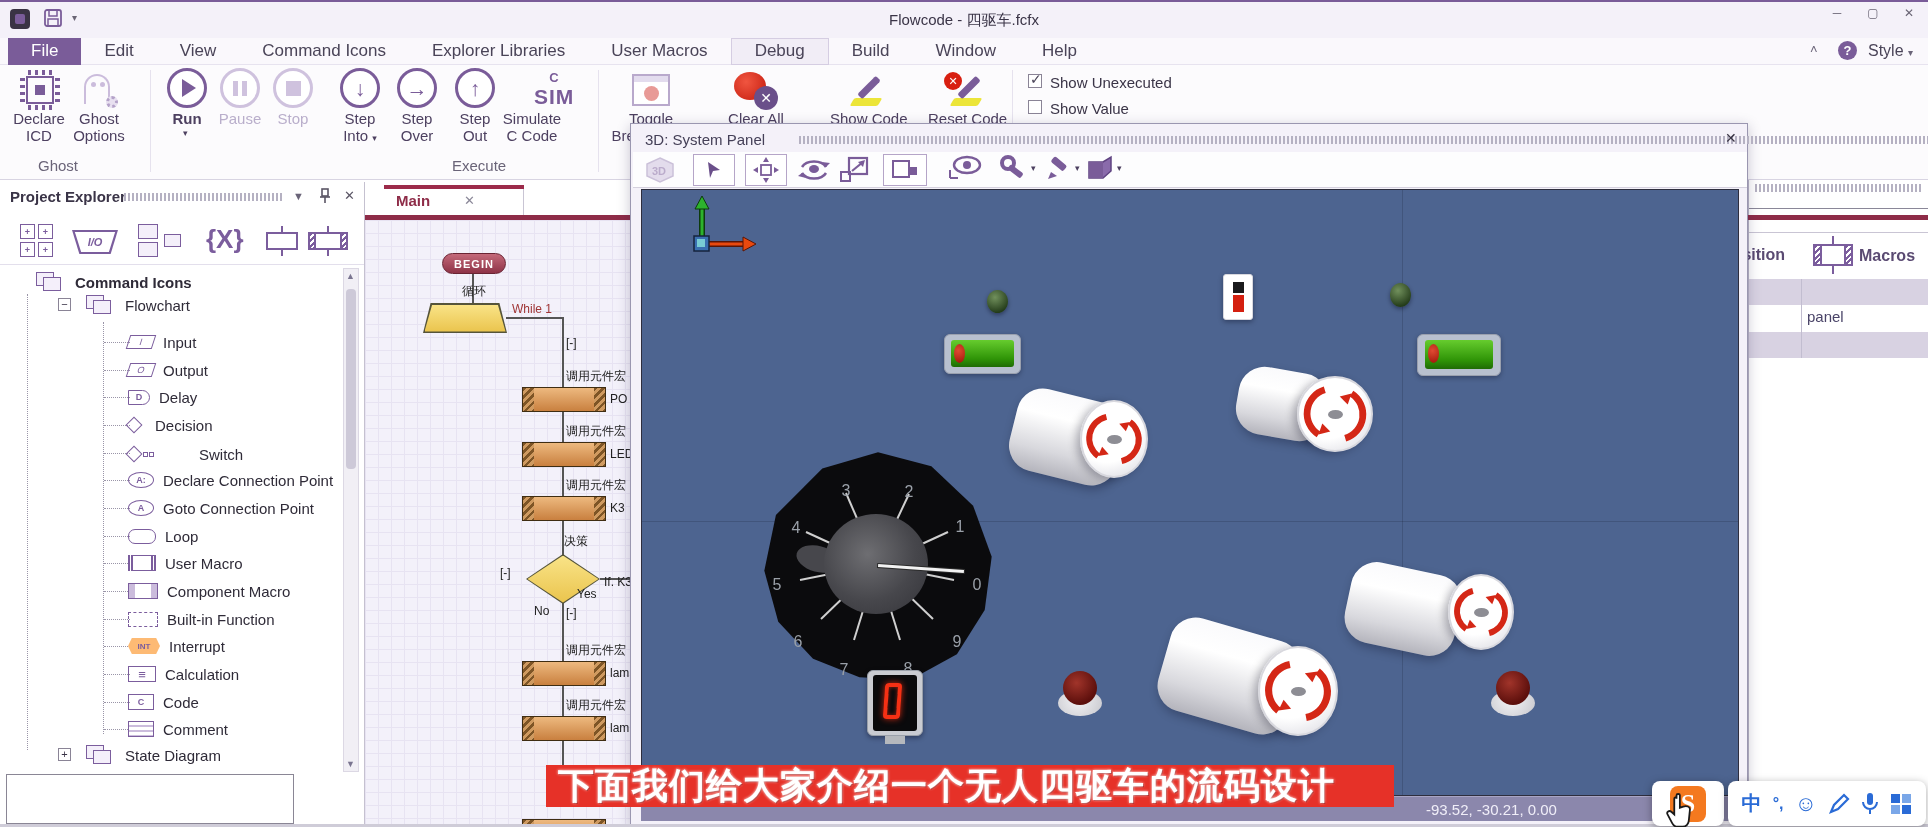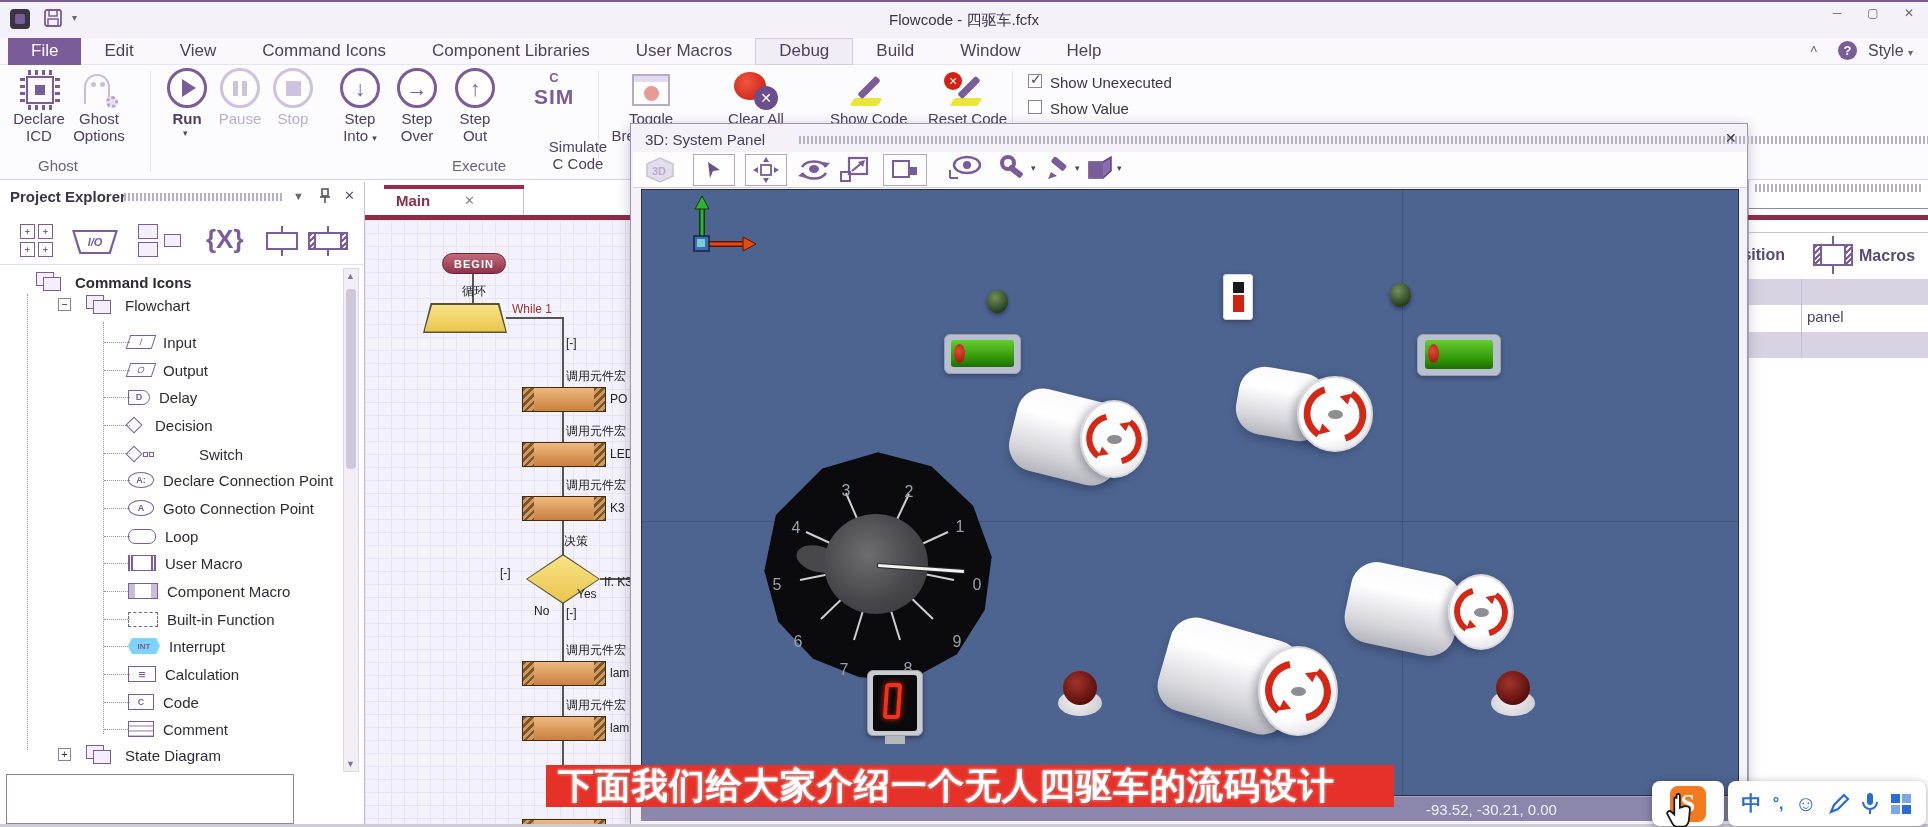--- a/index.html
+++ b/index.html
@@ -100,21 +100,21 @@
     <div class="a winbtn" style="left:1860px;">▢</div>
     <div class="a winbtn" style="left:1896px;">✕</div>
   </div>
 
   <div class="a menubar"></div>
   <div class="a menurow">
     <div class="mi sel">File</div>
     <div class="mi">Edit</div>
     <div class="mi">View</div>
     <div class="mi">Command Icons</div>
-    <div class="mi">Component Libraries</div>
+    <div class="mi">Explorer Libraries</div>
     <div class="mi">User Macros</div>
     <div class="mi hov">Debug</div>
     <div class="mi">Build</div>
     <div class="mi">Window</div>
     <div class="mi">Help</div>
   </div>
   <div class="a" style="left:1810px;top:40px;font-size:13px;color:#6a6478;">˄</div>
   <div class="a" style="left:1838px;top:39px;width:19px;height:19px;border-radius:50%;background:#7a5c99;color:#fff;font-size:13px;font-weight:bold;text-align:center;line-height:19px;">?</div>
   <div class="a" style="left:1868px;top:40px;font-size:16px;color:#4a4458;"><span>Style</span> <span style="font-size:10px;color:#6a6478;">▾</span></div>
 
@@ -182,21 +182,21 @@
       <span class="arr">↑</span>
     </div>
   <div class="a rlabel" style="left:451px;top:108px;width:48px;">
     <div>Step</div>
       <div>Out</div>
   </div>
   <div class="a" style="left:534px;top:68px;width:40px;text-align:center;color:#7a5c99;">
     <div style="font-size:13px;font-weight:bold;">C</div>
     <div style="font-size:21px;font-weight:bold;letter-spacing:1px;">SIM</div>
   </div>
-  <div class="a rlabel" style="left:542px;top:108px;width:72px;margin-top:28px;">
+  <div class="a rlabel" style="left:496px;top:108px;width:72px;">
     <div>Simulate</div>
       <div>C Code</div>
   </div>
   <div class="a glabel" style="left:452px;">Execute</div>
 
   <div class="a" style="left:632px;top:72px;width:38px;height:32px;background:#fff;border:2px solid #b9a9cc;">
     <div style="position:absolute;left:0;right:0;top:0;height:6px;background:#e3dcee;"></div>
     <div style="position:absolute;left:10px;top:10px;width:15px;height:15px;border-radius:50%;background:#e89a96;"></div>
   </div>
   <div class="a rlabel" style="left:606px;top:108px;width:90px;">
@@ -425,21 +425,21 @@
       <span class="tico ti-box" style="width:30px;height:16px;background:linear-gradient(90deg,#cbbcdc 0 6px,#fff 6px calc(100% - 6px),#cbbcdc calc(100% - 6px));"></span>
         <span>Component Macro</span>
     </div>
     <div class="a dottedh" style="left:104px;top:437px;width:26px;"></div>
     <div class="a trow" style="left:128px;top:425px;">
       <span class="tico ti-box" style="width:30px;height:15px;border-style:dashed;"></span>
         <span>Built-in Function</span>
     </div>
     <div class="a dottedh" style="left:104px;top:464px;width:26px;"></div>
     <div class="a trow" style="left:128px;top:452px;">
-      <span class="tico" style="width:32px;height:16px;background:#7dd3fc;clip-path:polygon(12% 0,88% 0,100% 50%,88% 100%,12% 100%,0 50%);border:none;outline:1.6px solid #7b5d9d;font-size:8px;font-weight:bold;">INT</span>
+      <span class="tico" style="width:32px;height:16px;background:#fdba74;clip-path:polygon(12% 0,88% 0,100% 50%,88% 100%,12% 100%,0 50%);border:none;outline:1.6px solid #7b5d9d;font-size:8px;font-weight:bold;">INT</span>
         <span>Interrupt</span>
     </div>
     <div class="a dottedh" style="left:104px;top:492px;width:26px;"></div>
     <div class="a trow" style="left:128px;top:480px;">
       <span class="tico ti-box" style="width:28px;height:16px;font-size:13px;">≡</span>
         <span>Calculation</span>
     </div>
     <div class="a dottedh" style="left:104px;top:520px;width:26px;"></div>
     <div class="a trow" style="left:128px;top:508px;">
       <span class="tico ti-box" style="width:26px;height:16px;">C</span>

